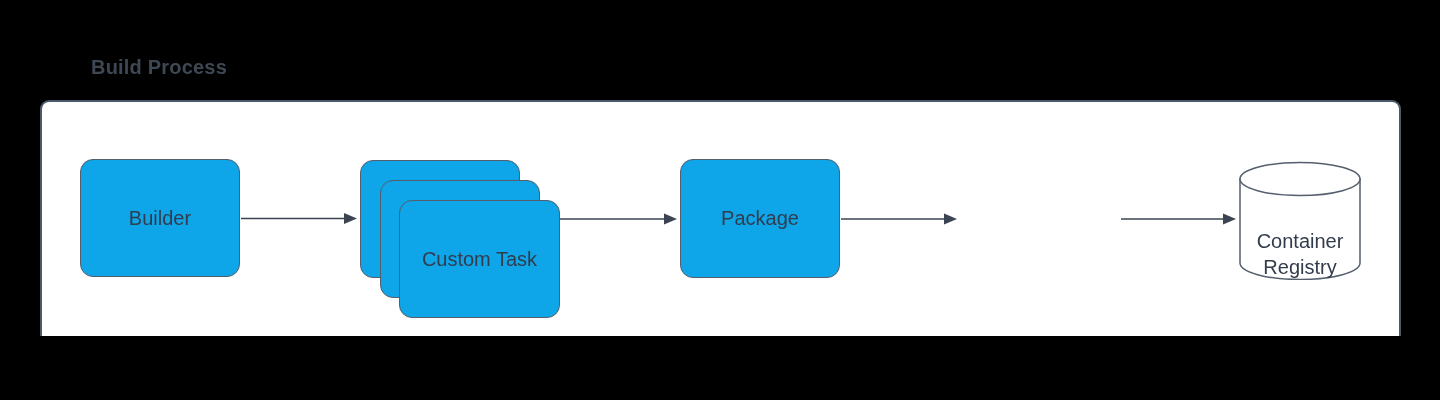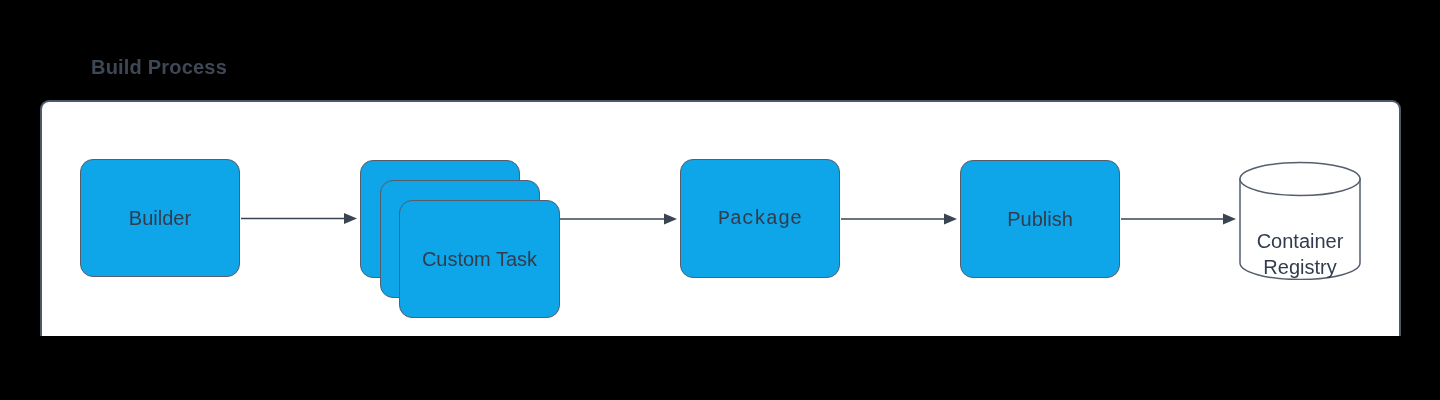--- a/index.html
+++ b/index.html
@@ -46,21 +46,21 @@
     justify-content: center;
     text-align: center;
     font-size: 20px;
     color: #323c4c;
     box-sizing: border-box;
   }
   #n-builder     { left: 80px;   top: 159px; width: 160px; height: 118px; }
   #n-stack-back  { left: 360px;  top: 160px; width: 160px; height: 118px; }
   #n-stack-mid   { left: 380px;  top: 180px; width: 160px; height: 118px; }
   #n-stack-front { left: 399px;  top: 200px; width: 161px; height: 118px; }
-  #n-package     { left: 680px;  top: 159px; width: 160px; height: 119px; font-family: Liberation Mono, monospace; }
+  #n-package     { left: 680px;  top: 159px; width: 160px; height: 119px; }
   #n-publish     { left: 960px;  top: 160px; width: 160px; height: 118px; }
   #n-registry {
     left: 1239px; top: 161px; width: 122px; height: 119px;
     background: transparent;
     border: none;
     border-radius: 0;
     align-items: flex-end;
   }
   #n-registry .cyl-svg {
     position: absolute;
@@ -101,23 +101,20 @@
     <span>Custom Task</span>
   </div>
   <div class="node" id="n-stack-front">
     <span>Custom Task</span>
   </div>
 
   <div class="node" id="n-package">
     <span>Package</span>
   </div>
 
-  <div class="node" id="n-publish">
-    <span>Publish</span>
-  </div>
 
   <div class="node" id="n-registry">
     <svg class="cyl-svg" width="122" height="119" viewBox="0 0 122 119">
       <path d="M1 18 v84 a60 16.5 0 0 0 120 0 v-84 Z" fill="#ffffff" stroke="#545e6c" stroke-width="1.5"></path>
       <ellipse cx="61" cy="18" rx="60" ry="16.5" fill="#ffffff" stroke="#545e6c" stroke-width="1.5"></ellipse>
     </svg>
     <div class="cyl-label">Container Registry</div>
   </div>
 
   <svg class="edges" width="1440" height="400" viewBox="0 0 1440 400">

